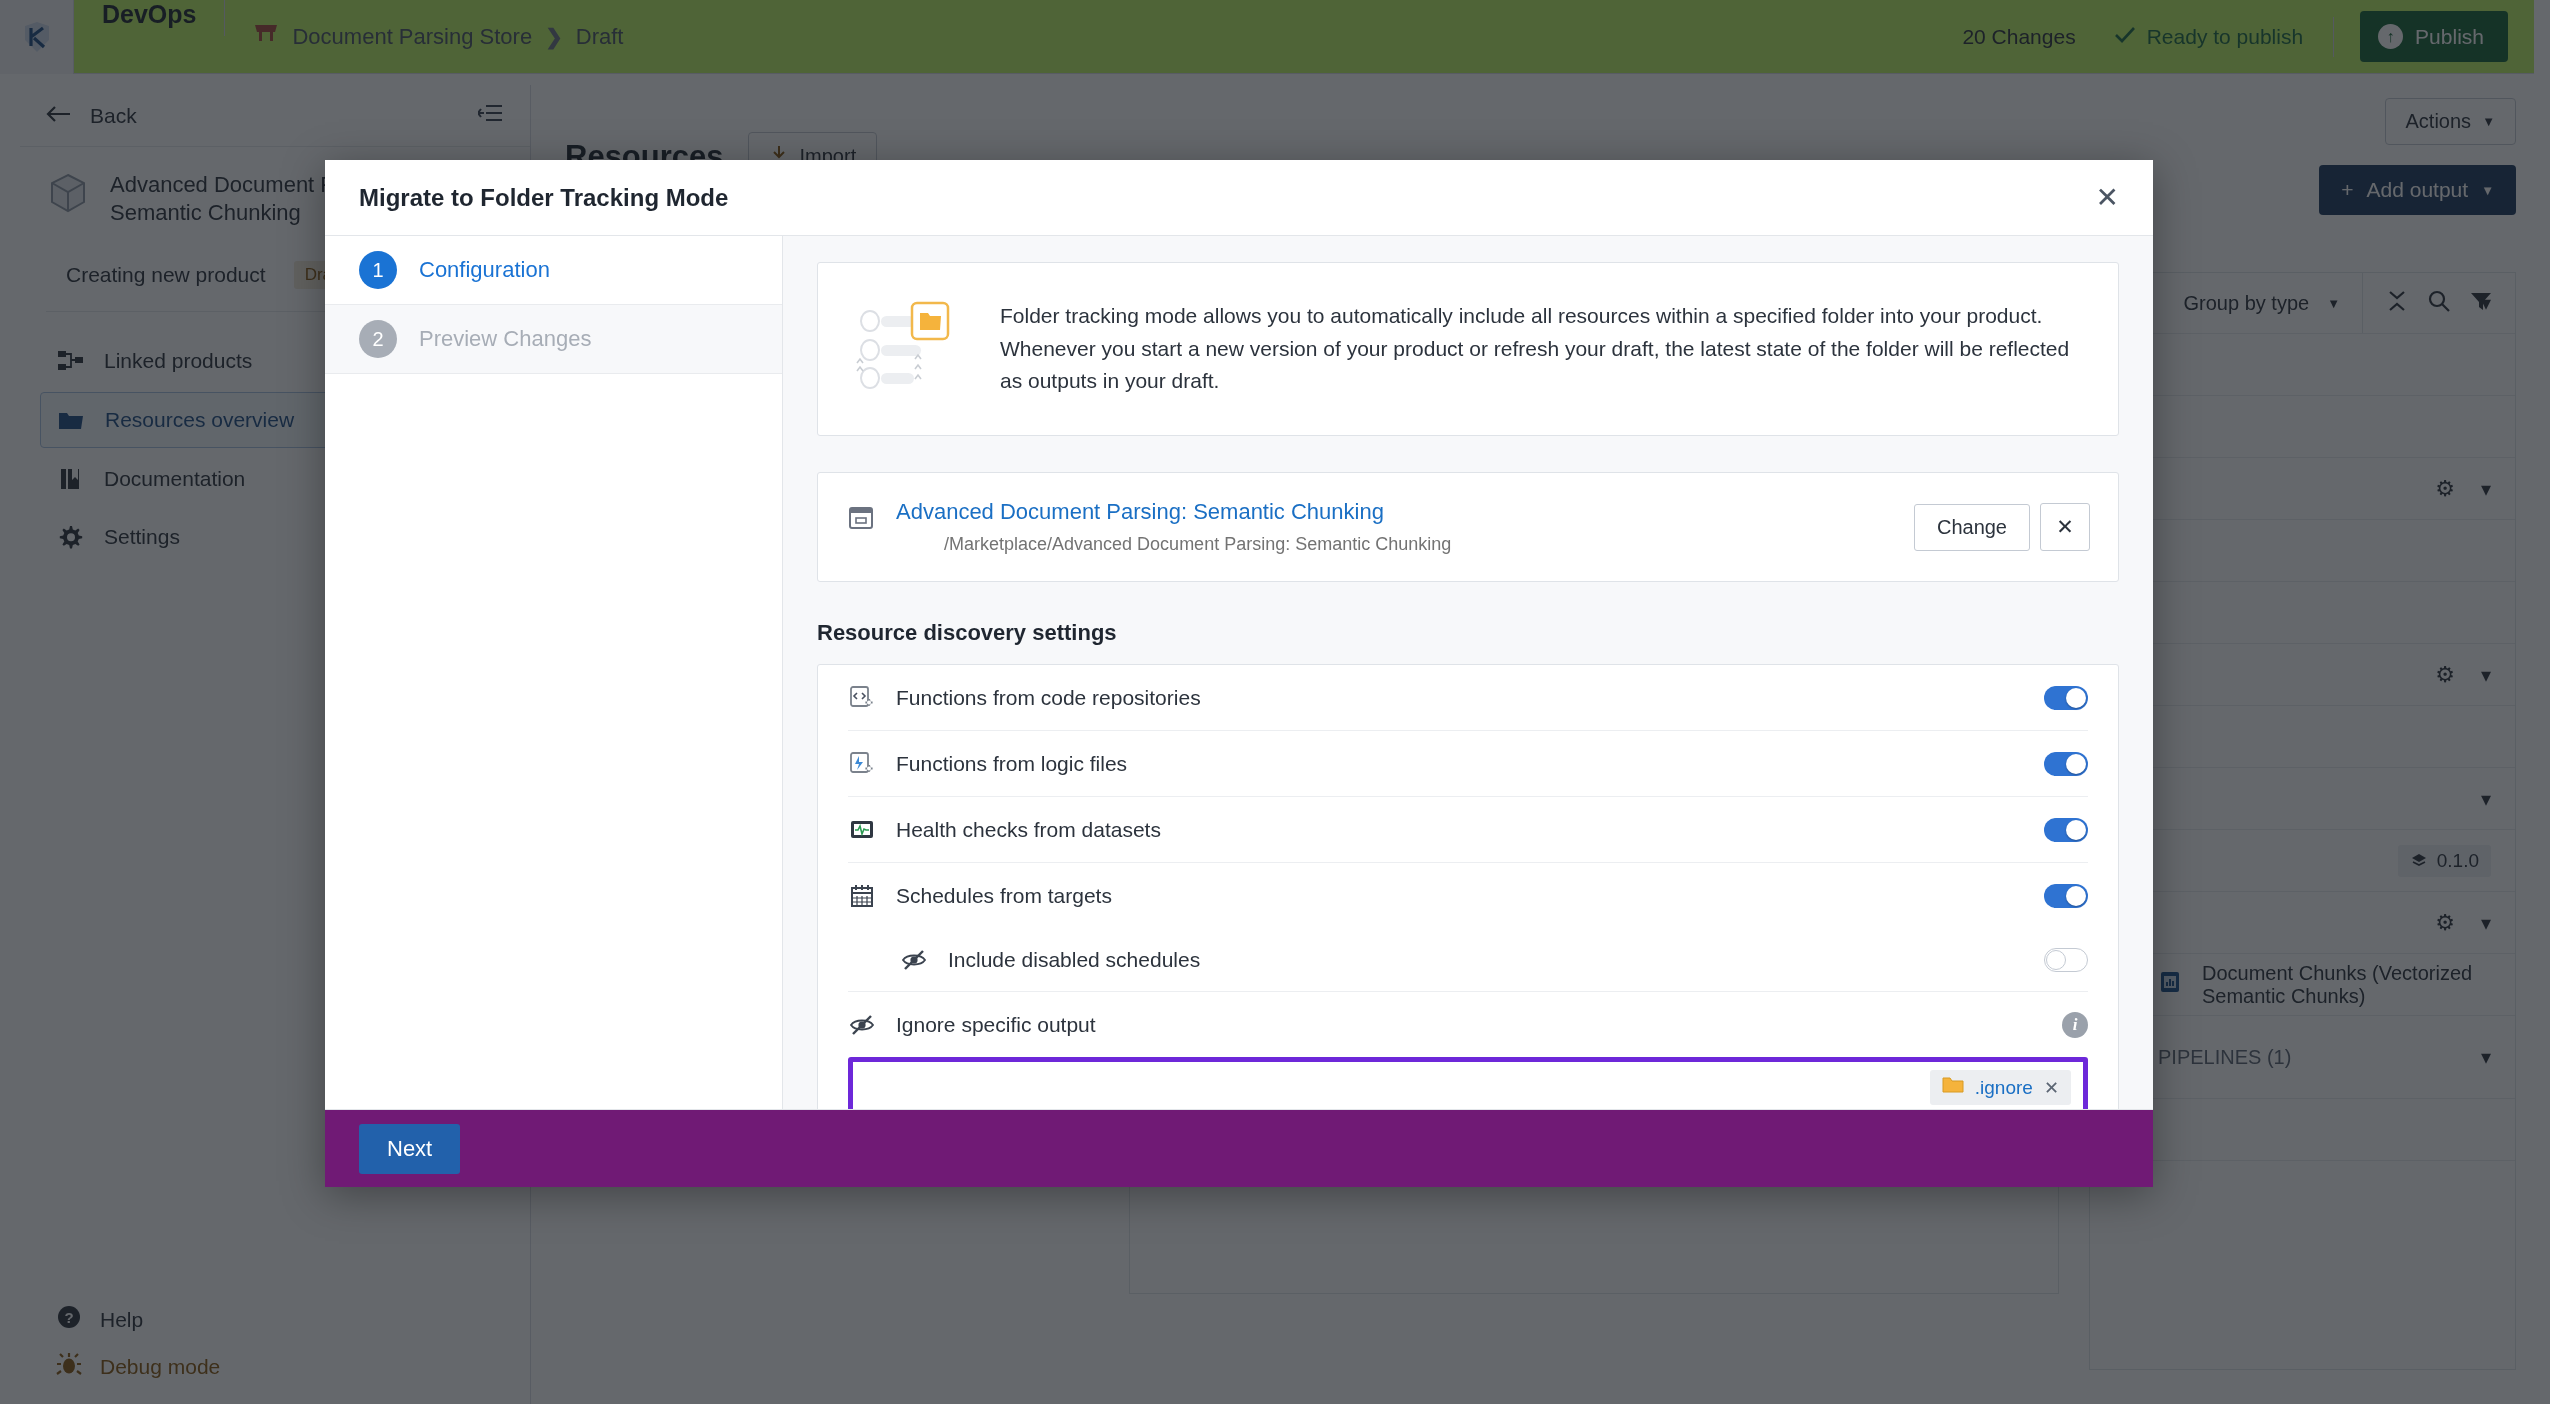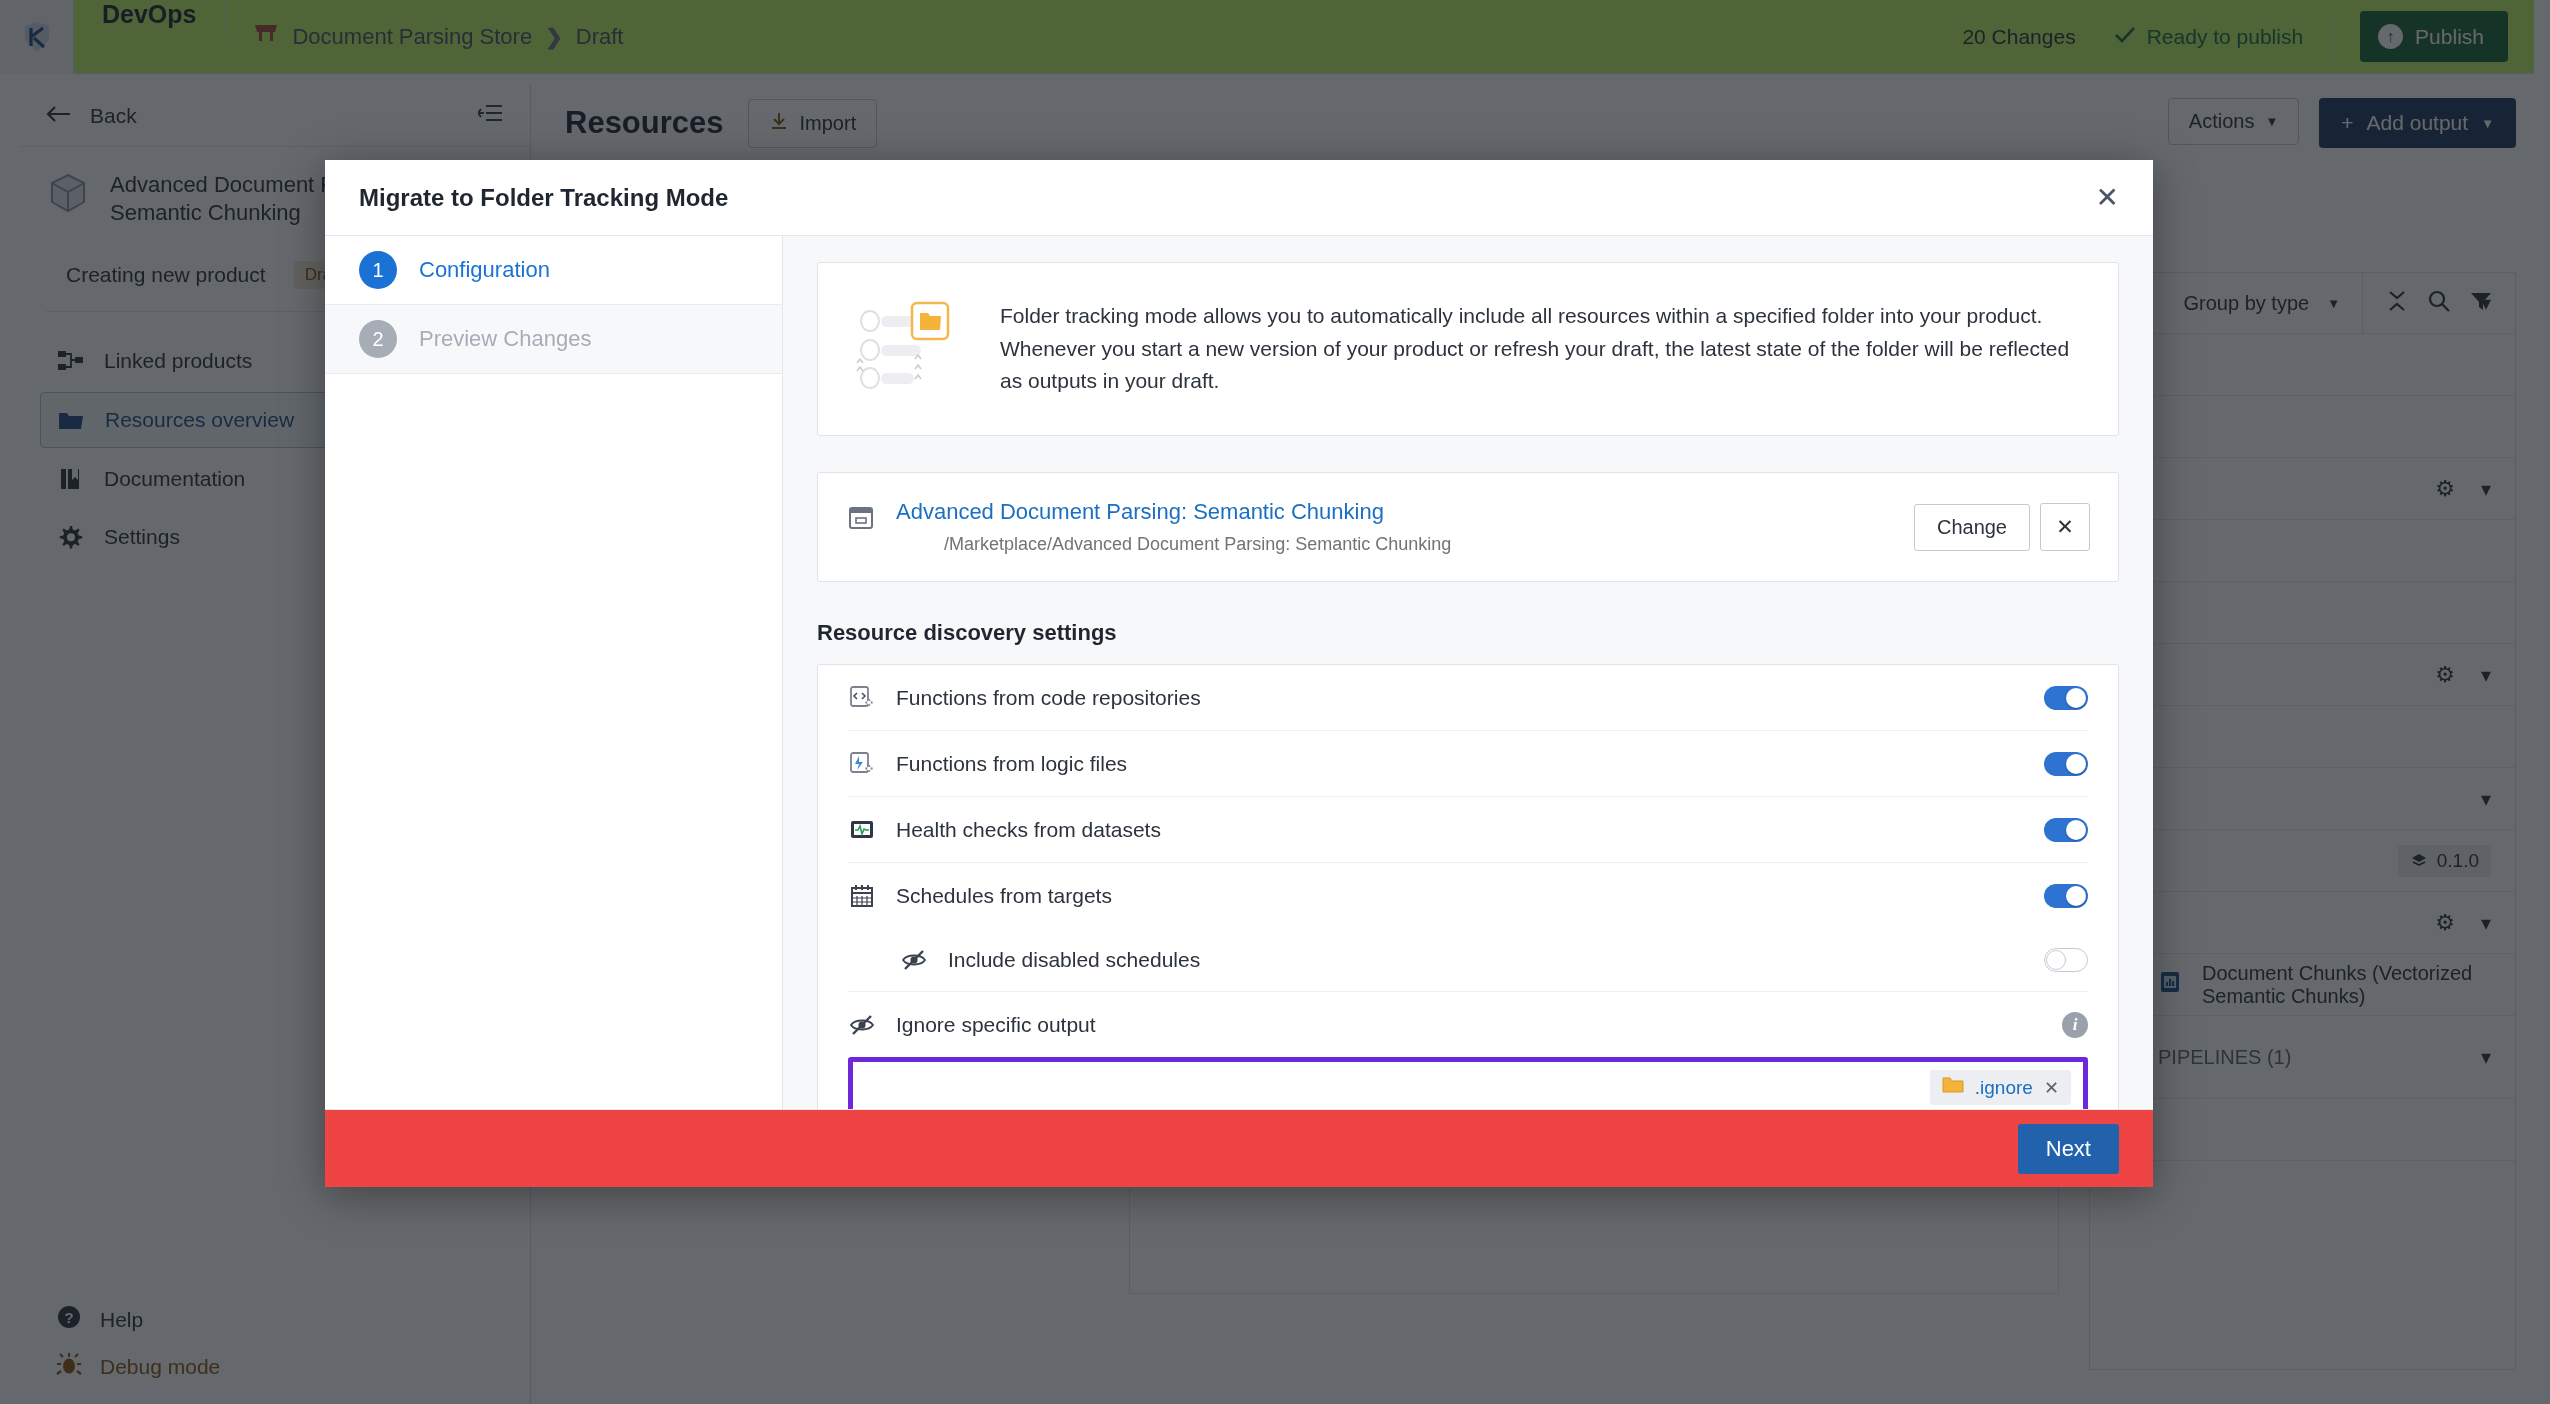--- a/index.html
+++ b/index.html
@@ -219,22 +219,22 @@
     border: 5px solid #6d28d9; border-radius: 3px; background: #ffffff;
     padding: 8px 12px; margin-bottom: 14px; min-height: 50px; display: flex; align-items: center; justify-content: flex-end;
   }
   .chip {
     background: #eceef1; border-radius: 3px; display: flex; align-items: center; gap: 11px;
     padding: 6px 12px; font-size: 19px; color: #1a6fc4;
   }
   .chip-x { color: #5b6573; font-size: 18px; cursor: pointer; }
 
   .m-foot {
-    height: 78px; flex: 0 0 78px; border-top: 1px solid #e3e6ea; background: #ef4444;
-    display: flex; align-items: center; justify-content: flex-end; padding: 0 34px;
+    height: 78px; flex: 0 0 78px; border-top: 1px solid #e3e6ea; background: #701a75;
+    display: flex; align-items: center; justify-content: flex-start; padding: 0 34px;
   }
   .btn-next {
     background: #2261ab; color: #ffffff; border: none; border-radius: 3px;
     font-size: 22px; padding: 12px 28px; cursor: pointer;
   }
 </style>
 </head>
 <body>
 
 <div id="app-root">
@@ -376,21 +376,21 @@
     <div class="main-head">
       <div class="main-title">Resources</div>
       <button class="btn-outline">
         <span>
           <svg width="20" height="20" viewBox="0 0 20 20">
               <path d="M10 2 L10 13 M5 8 L10 13 L15 8 M3 17 L17 17" stroke="#8a5a12" stroke-width="2" fill="none"></path>
             </svg>
         </span>
         <span>Import</span>
       </button>
-      <div style="margin-left:auto; display:flex; gap:20px; align-items:flex-start;">
+      <div style="margin-left:auto; display:flex; gap:20px; align-items:flex-end;flex-direction:column;">
         <button class="btn-outline">
           <span>Actions</span>
           <span class="caret">▼</span>
         </button>
         <button class="btn-primary-dk">
           <span>+</span>
           <span>Add output</span>
           <span class="caret">▼</span>
         </button>
       </div>

